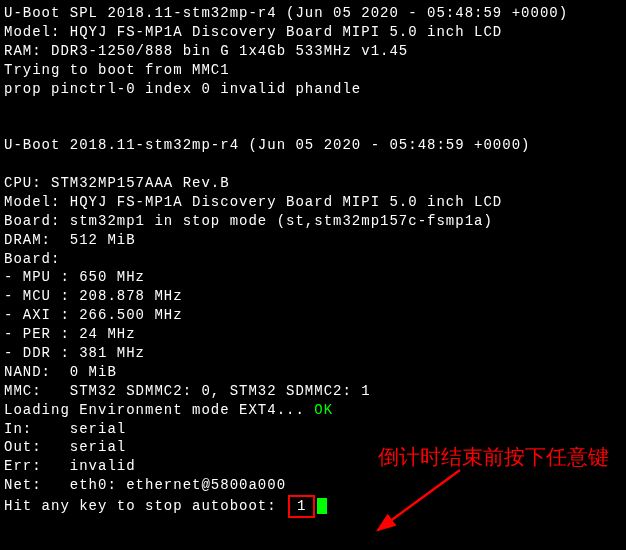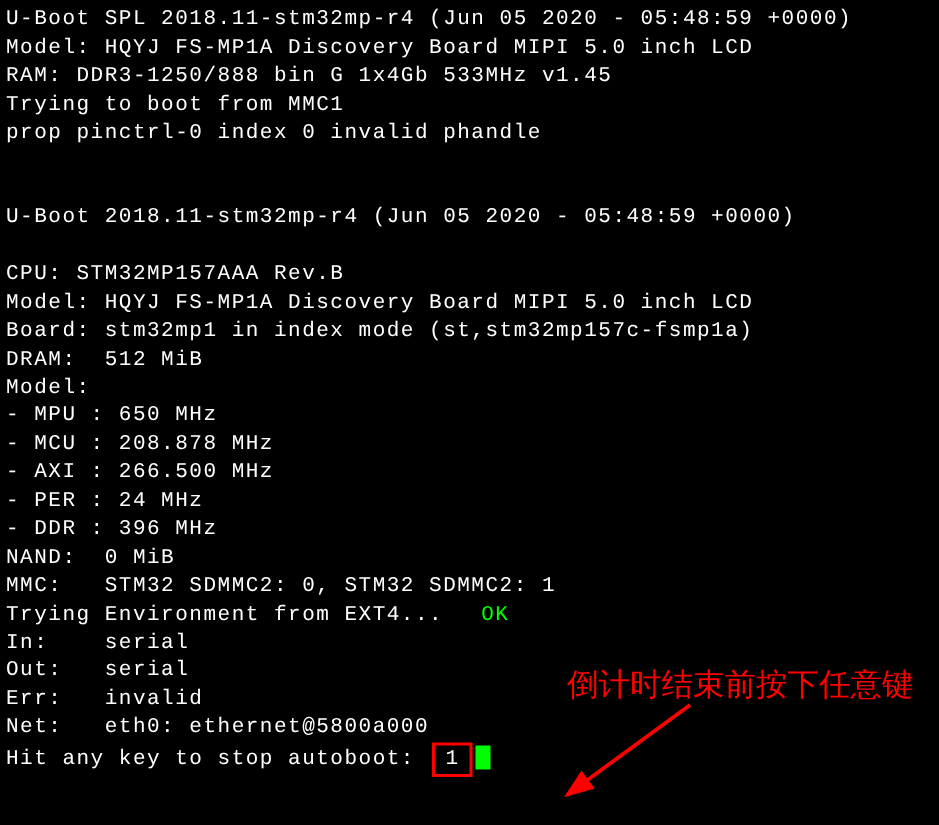--- a/index.html
+++ b/index.html
@@ -18,21 +18,20 @@
       padding: 4px;
       position: relative;
       overflow: hidden;
       letter-spacing: 1px;
     }
     .line {
       white-space: pre;
     }
     .ok {
       color: #00ff00;
-      margin-left: 16px;
     }
     .countdown-box {
       display: inline-block;
       border: 2px solid #ff0000;
       padding: 0 7px;
       margin-left: 2px;
     }
     .cursor {
       display: inline-block;
       width: 10px;
@@ -60,31 +59,31 @@
 <div class="line">Model: HQYJ FS-MP1A Discovery Board MIPI 5.0 inch LCD</div>
 <div class="line">RAM: DDR3-1250/888 bin G 1x4Gb 533MHz v1.45</div>
 <div class="line">Trying to boot from MMC1</div>
 <div class="line">prop pinctrl-0 index 0 invalid phandle</div>
 <div class="line">&nbsp;</div>
 <div class="line">&nbsp;</div>
 <div class="line">U-Boot 2018.11-stm32mp-r4 (Jun 05 2020 - 05:48:59 +0000)</div>
 <div class="line">&nbsp;</div>
 <div class="line">CPU: STM32MP157AAA Rev.B</div>
 <div class="line">Model: HQYJ FS-MP1A Discovery Board MIPI 5.0 inch LCD</div>
-<div class="line">Board: stm32mp1 in index mode (st,stm32mp157c-fsmp1a)</div>
+<div class="line">Board: stm32mp1 in stop mode (st,stm32mp157c-fsmp1a)</div>
 <div class="line">DRAM:  512 MiB</div>
-<div class="line">Model:</div>
+<div class="line">Board:</div>
 <div class="line">- MPU : 650 MHz</div>
 <div class="line">- MCU : 208.878 MHz</div>
 <div class="line">- AXI : 266.500 MHz</div>
 <div class="line">- PER : 24 MHz</div>
-<div class="line">- DDR : 396 MHz</div>
+<div class="line">- DDR : 381 MHz</div>
 <div class="line">NAND:  0 MiB</div>
 <div class="line">MMC:   STM32 SDMMC2: 0, STM32 SDMMC2: 1</div>
-<div class="line"><span>Trying Environment from EXT4... </span><span class="ok">OK</span></div>
+<div class="line"><span>Loading Environment mode EXT4... </span><span class="ok">OK</span></div>
 <div class="line">In:    serial</div>
 <div class="line">Out:   serial</div>
 <div class="line">Err:   invalid</div>
 <div class="line">Net:   eth0: ethernet@5800a000</div>
 <div class="line"><span>Hit any key to stop autoboot: </span><span class="countdown-box">1</span><span class="cursor"></span></div>
 
 <div class="annotation" style="top:443px; left:378px;">倒计时结束前按下任意键</div>
 
 <svg class="arrow" style="top:465px; left:370px;" width="100" height="75">
   <defs>

